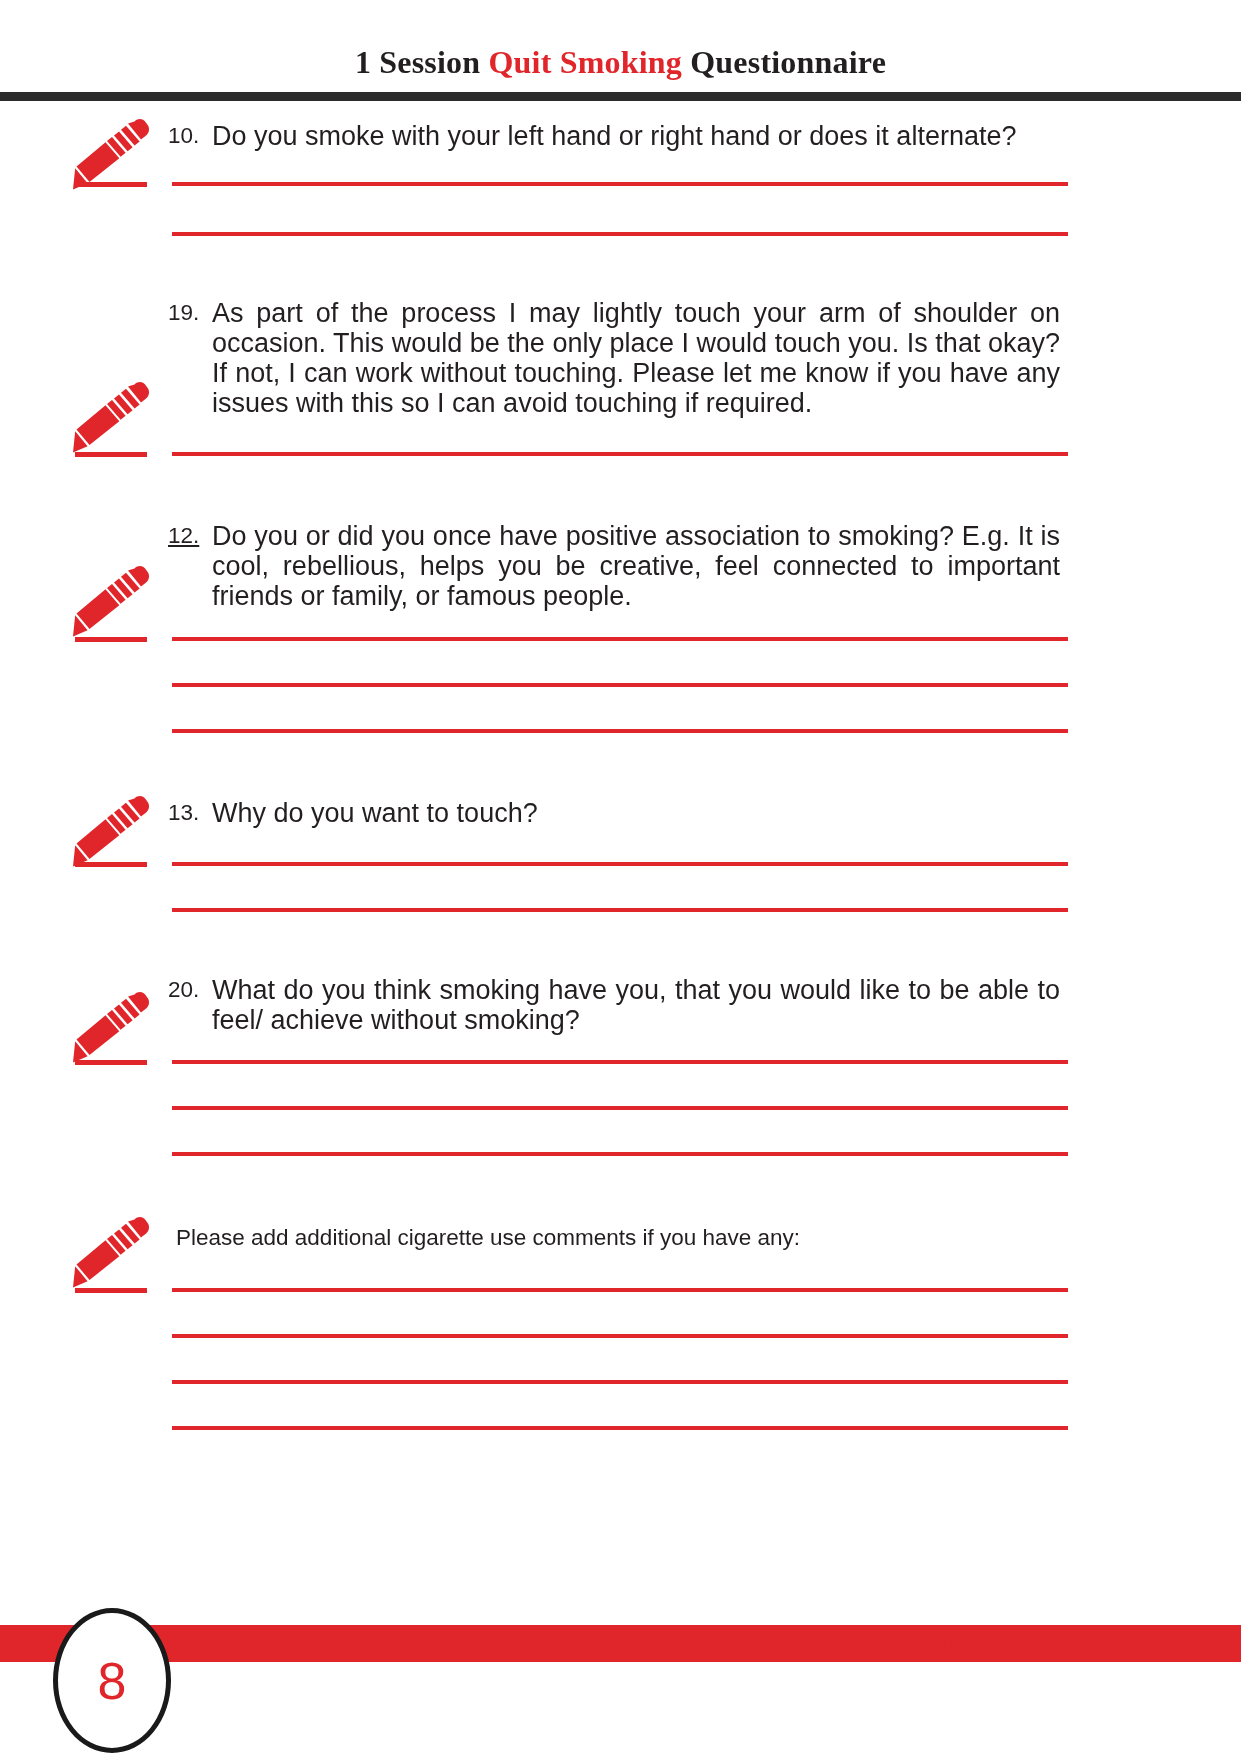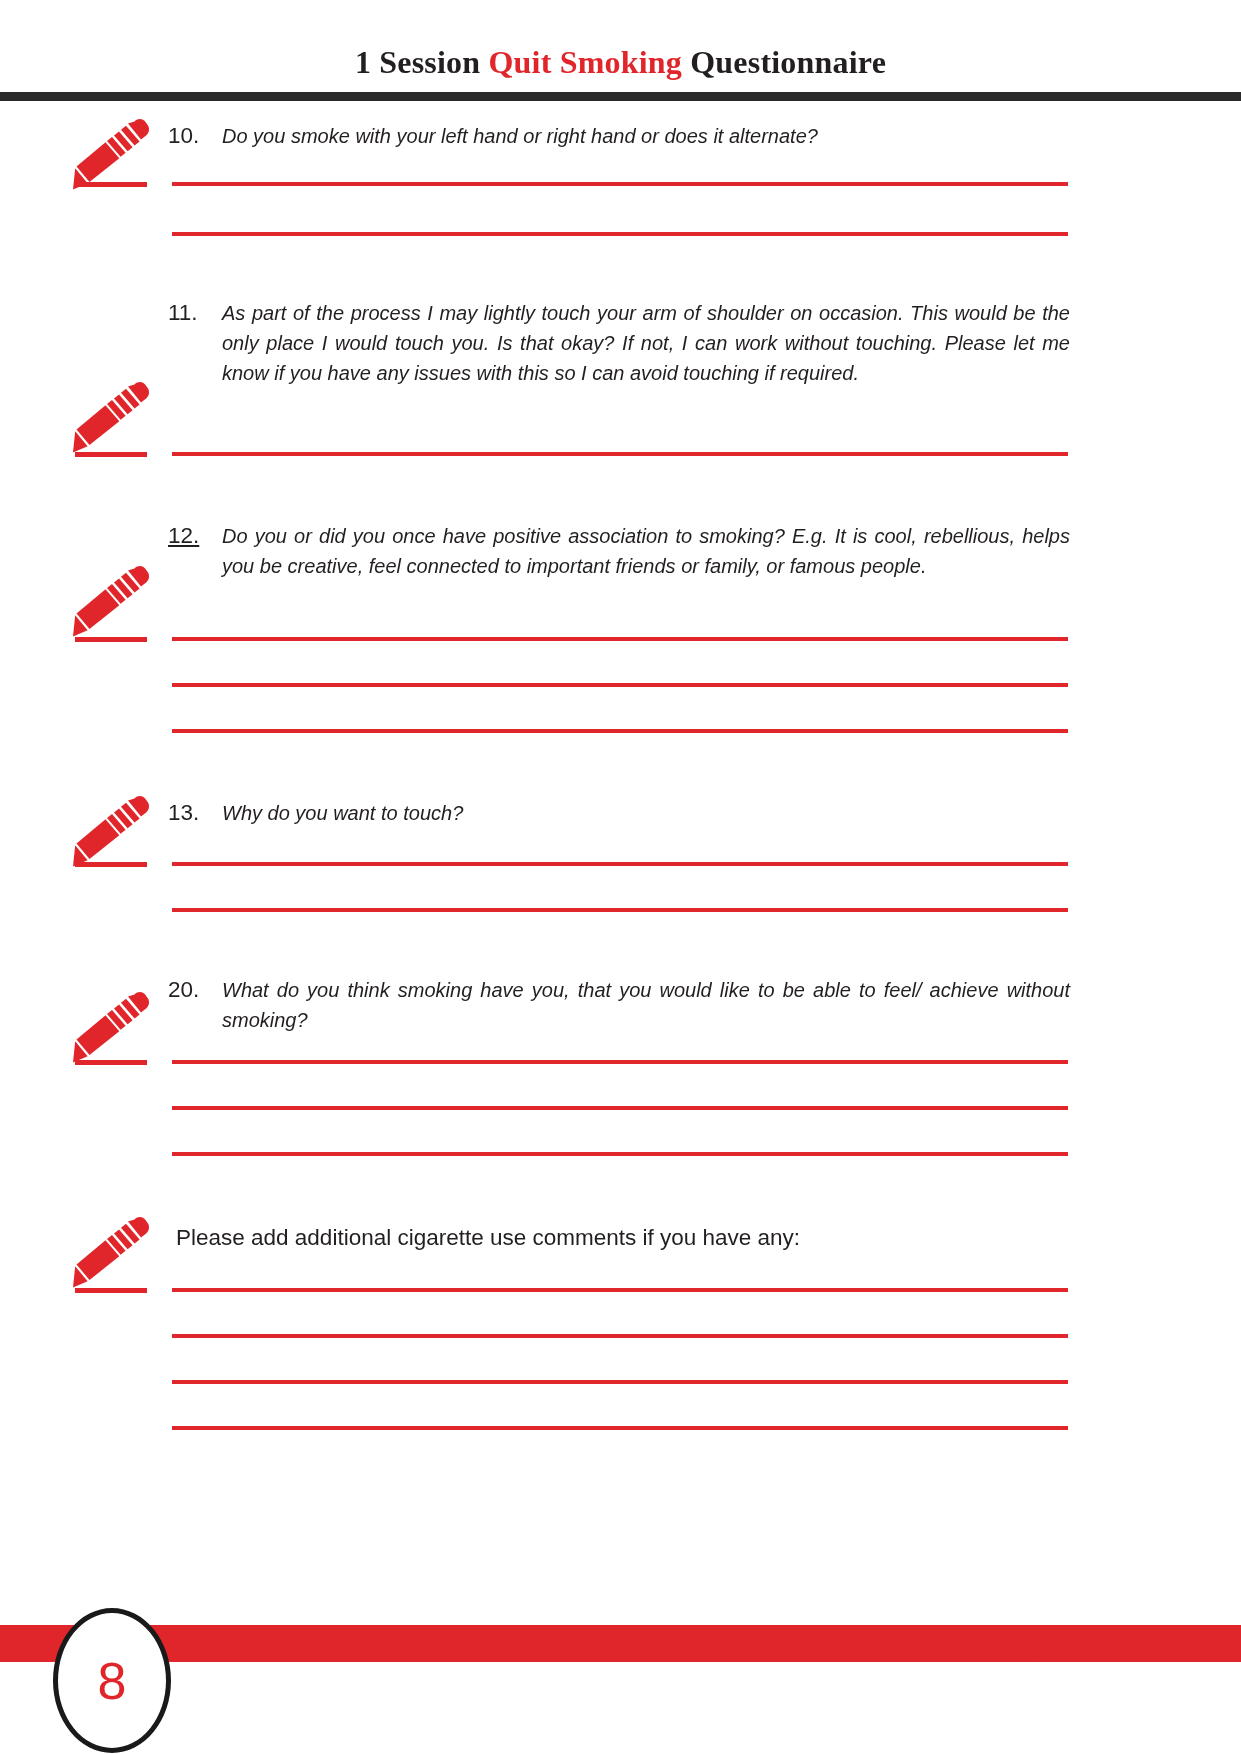--- a/index.html
+++ b/index.html
@@ -72,28 +72,27 @@
     position: absolute;
     left: 168px;
     width: 48px;
     font-size: 22.5px;
     line-height: 30px;
     color: #231f20;
     text-align: left;
   }
   .qbody {
     position: absolute;
-    left: 222px;
+    left: 212px;
     width: 848px;
-    font-size: 20px;
+    font-size: 27px;
     line-height: 30px;
     color: #231f20;
     text-align: justify;
     text-justify: inter-word;
-    font-style: italic;
   }
 
   .answer-line {
     position: absolute;
     left: 172px;
     width: 896px;
     height: 4px;
     background: #e0262b;
   }
 
@@ -174,21 +173,21 @@
           <path d="M62.5 6.5 C66 3 71 3.5 73.5 7 L76 10.5 C78 14 77 18.5 73.5 21 L69 24.5 L56 8.5 Z"></path>
           <path d="M54.0 10.8 L67.6 26.6 L62.6 30.6 L49.0 14.8 Z"></path>
           <path d="M47.0 16.4 L60.6 32.2 L55.6 36.2 L42.0 20.4 Z"></path>
           <path d="M40.0 22.0 L53.6 37.8 L48.6 41.8 L35.0 26.0 Z"></path>
           <path d="M33.5 27.3 L47.3 43.3 L17.5 67.0 L4.5 51.5 Z"></path>
           <path d="M3.2 53.2 L15.6 68.2 L1.0 74.5 Z"></path>
         </g>
       </svg>
     </div>
     <div class="pencil-stub" style="top: 452px;"></div>
-    <div class="qnum" style="top: 298px;">11.</div>
+    <div class="qnum" style="top: 298px;">19.</div>
     <div class="qbody" style="top: 298px;">As part of the process I may lightly touch your arm of shoulder on occasion. This would be the only place I would touch you. Is that okay? If not, I can work without touching. Please let me know if you have any issues with this so I can avoid touching if required.</div>
     <div class="answer-line" style="top: 452px;"></div>
     <div class="pencil" style="top: 562px;">
       <svg viewBox="0 0 80 76" xmlns="http://www.w3.org/2000/svg" aria-hidden="true">
         <g fill="#e0262b">
           <path d="M62.5 6.5 C66 3 71 3.5 73.5 7 L76 10.5 C78 14 77 18.5 73.5 21 L69 24.5 L56 8.5 Z"></path>
           <path d="M54.0 10.8 L67.6 26.6 L62.6 30.6 L49.0 14.8 Z"></path>
           <path d="M47.0 16.4 L60.6 32.2 L55.6 36.2 L42.0 20.4 Z"></path>
           <path d="M40.0 22.0 L53.6 37.8 L48.6 41.8 L35.0 26.0 Z"></path>
           <path d="M33.5 27.3 L47.3 43.3 L17.5 67.0 L4.5 51.5 Z"></path>

